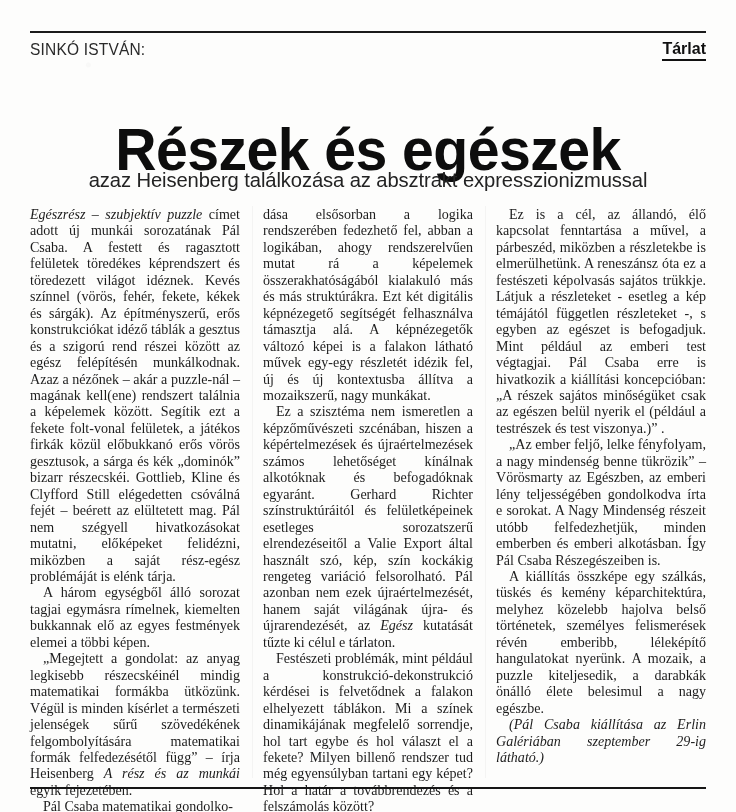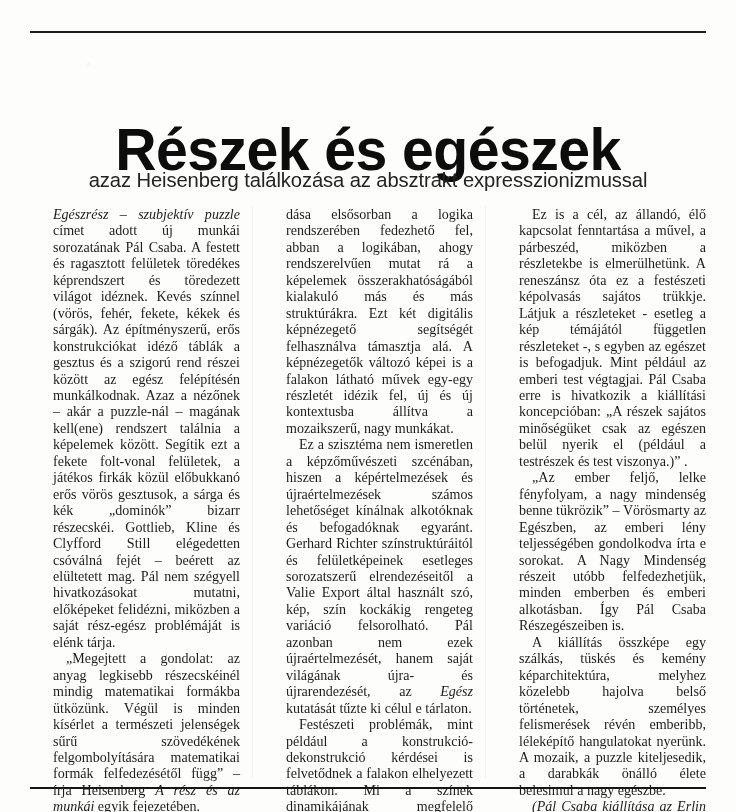--- a/index.html
+++ b/index.html
@@ -113,21 +113,20 @@
     gap: 23px;
   }
   .col {
     width: 210px;
     font-size: 14.05px;
     line-height: 16.45px;
     text-align: justify;
     text-justify: inter-word;
     hyphens: manual;
     color: #1c1c1c;
-    margin-left: 23px;
   }
   .col p {
     margin: 0;
     text-indent: 13px;
   }
   .col p.noindent { text-indent: 0; }
   .col p.closing {
     font-style: italic;
     text-indent: 13px;
   }
@@ -154,30 +153,35 @@
   .gutter.g1 { left: 252px; }
   .gutter.g2 { left: 485px; }
 </style>
 </head>
 <body>
 
 <div class="page">
 
   <div class="top-rule"></div>
 
+  <div class="masthead">
+    <div class="byline">SINKÓ ISTVÁN:</div>
+    <div class="section-tag">Tárlat</div>
+  </div>
 
   <h1 class="headline">Részek és egészek</h1>
   <div class="subhead">azaz Heisenberg találkozása az absztrakt expresszionizmussal</div>
 
   <div class="gutter g1"></div>
   <div class="gutter g2"></div>
 
   <div class="columns">
     <div class="col">
         <p class="noindent"><em>Egészrész – szubjektív puzzle</em> címet adott új munkái sorozatának Pál Csaba. A festett és ragasztott felületek töredékes képrendszert és töredezett világot idéznek. Kevés színnel (vörös, fehér, fekete, kékek és sárgák). Az építményszerű, erős konstrukciókat idéző táblák a gesztus és a szigorú rend részei között az egész felépítésén munkálkodnak. Azaz a nézőnek – akár a puzzle-nál – magának kell(ene) rendszert találnia a képelemek között. Segítik ezt a fekete folt-vonal felületek, a játékos firkák közül előbukkanó erős vörös gesztusok, a sárga és kék „dominók” bizarr részecskéi. Gottlieb, Kline és Clyfford Still elégedetten csóválná fejét – beérett az elültetett mag. Pál nem szégyell hivatkozásokat mutatni, előképeket felidézni, miközben a saját rész-egész problémáját is elénk tárja.</p>
+        <p>A három egységből álló sorozat tagjai egymásra rímelnek, kiemelten bukkannak elő az egyes festmények elemei a többi képen.</p>
         <p>„Megejtett a gondolat: az anyag legkisebb részecskéinél mindig matematikai formákba ütközünk. Végül is minden kísérlet a természeti jelenségek sűrű szövedékének felgombolyítására matematikai formák felfedezésétől függ” – írja Heisenberg <em>A rész és az munkái</em> egyik fejezetében.</p>
         <p>Pál Csaba matematikai gondolko-</p>
       </div>
     <div class="col">
         <p class="noindent">dása elsősorban a logika rendszerében fedezhető fel, abban a logikában, ahogy rendszerelvűen mutat rá a képelemek összerakhatóságából kialakuló más és más struktúrákra. Ezt két digitális képnézegető segítségét felhasználva támasztja alá. A képnézegetők változó képei is a falakon látható művek egy-egy részletét idézik fel, új és új kontextusba állítva a mozaikszerű, nagy munkákat.</p>
         <p>Ez a szisztéma nem ismeretlen a képzőművészeti szcénában, hiszen a képértelmezések és újraértelmezések számos lehetőséget kínálnak alkotóknak és befogadóknak egyaránt. Gerhard Richter színstruktúráitól és felületképeinek esetleges sorozatszerű elrendezéseitől a Valie Export által használt szó, kép, szín kockákig rengeteg variáció felsorolható. Pál azonban nem ezek újraértelmezését, hanem saját világának újra- és újrarendezését, az <em>Egész</em> kutatását tűzte ki célul e tárlaton.</p>
         <p>Festészeti problémák, mint például a konstrukció-dekonstrukció kérdései is felvetődnek a falakon elhelyezett táblákon. Mi a színek dinamikájának megfelelő sorrendje, hol tart egybe és hol választ el a fekete? Milyen billenő rendszer tud még egyensúlyban tartani egy képet? Hol a határ a továbbrendezés és a felszámolás között?</p>
       </div>
     <div class="col">
         <p>Ez is a cél, az állandó, élő kapcsolat fenntartása a művel, a párbeszéd, miközben a részletekbe is elmerülhetünk. A reneszánsz óta ez a festészeti képolvasás sajátos trükkje. Látjuk a részleteket - esetleg a kép témájától független részleteket -, s egyben az egészet is befogadjuk. Mint például az emberi test végtagjai. Pál Csaba erre is hivatkozik a kiállítási koncepcióban: „A részek sajátos minőségüket csak az egészen belül nyerik el (például a testrészek és test viszonya.)” .</p>

